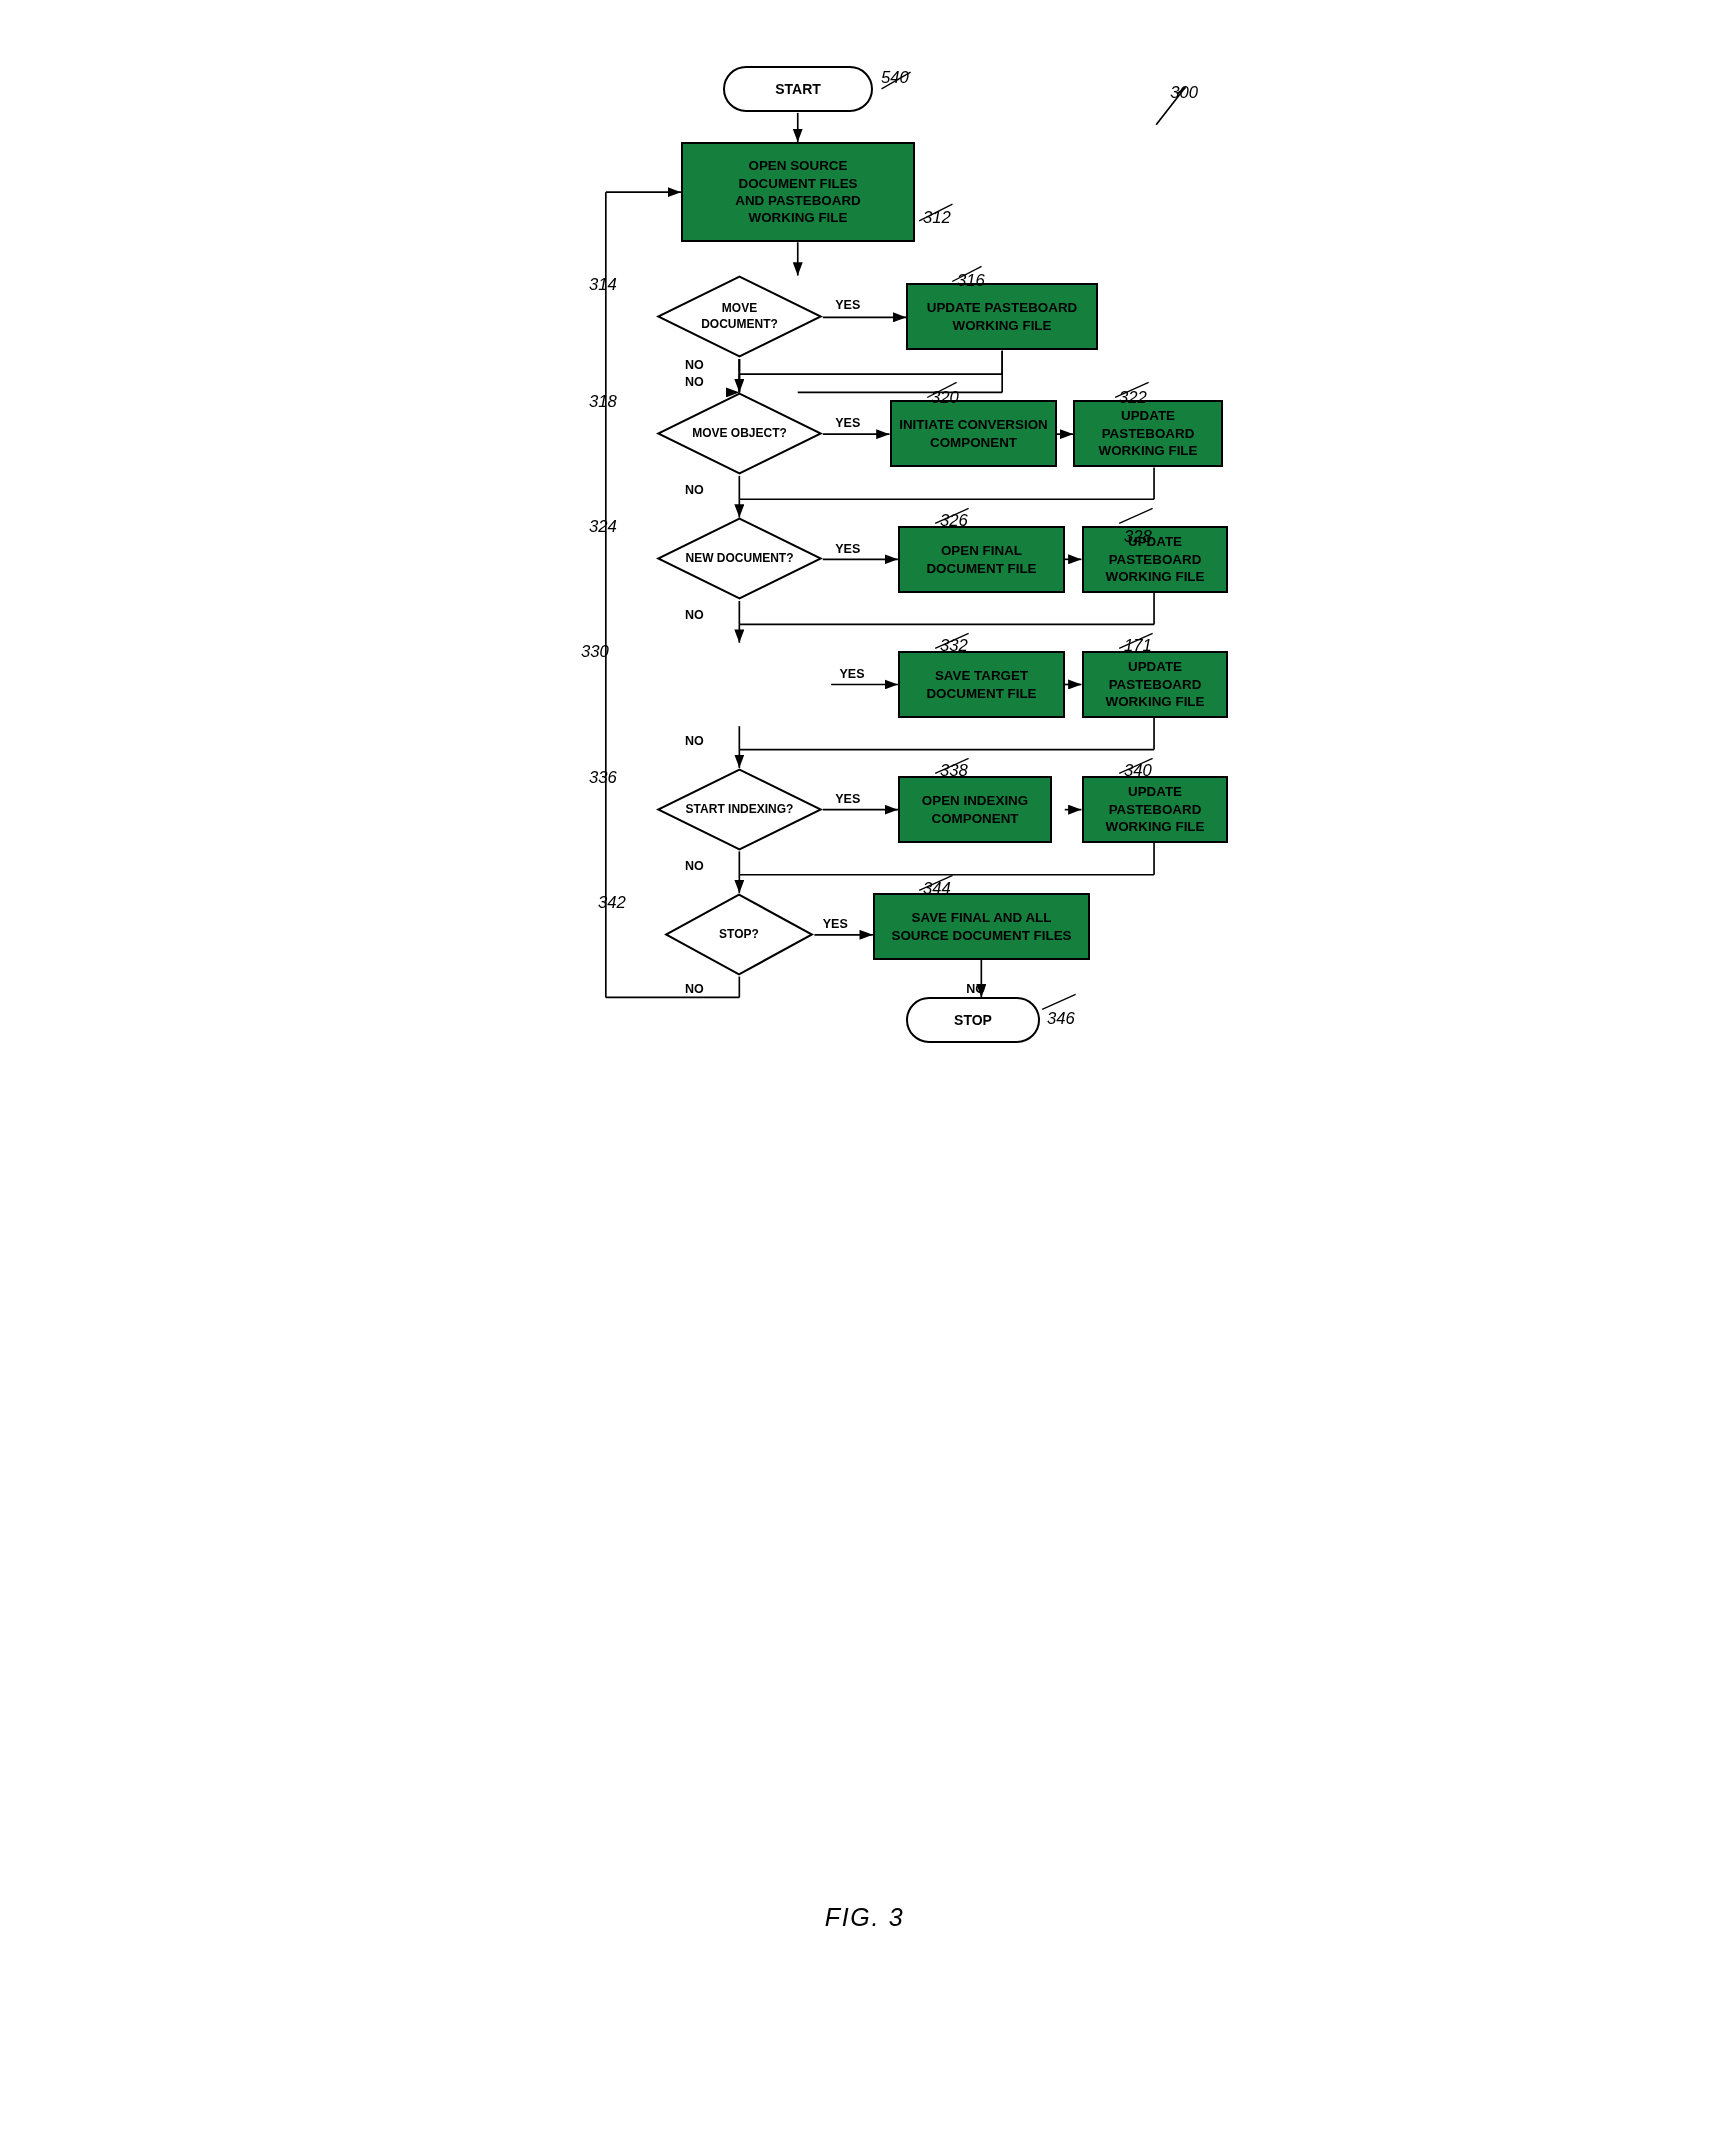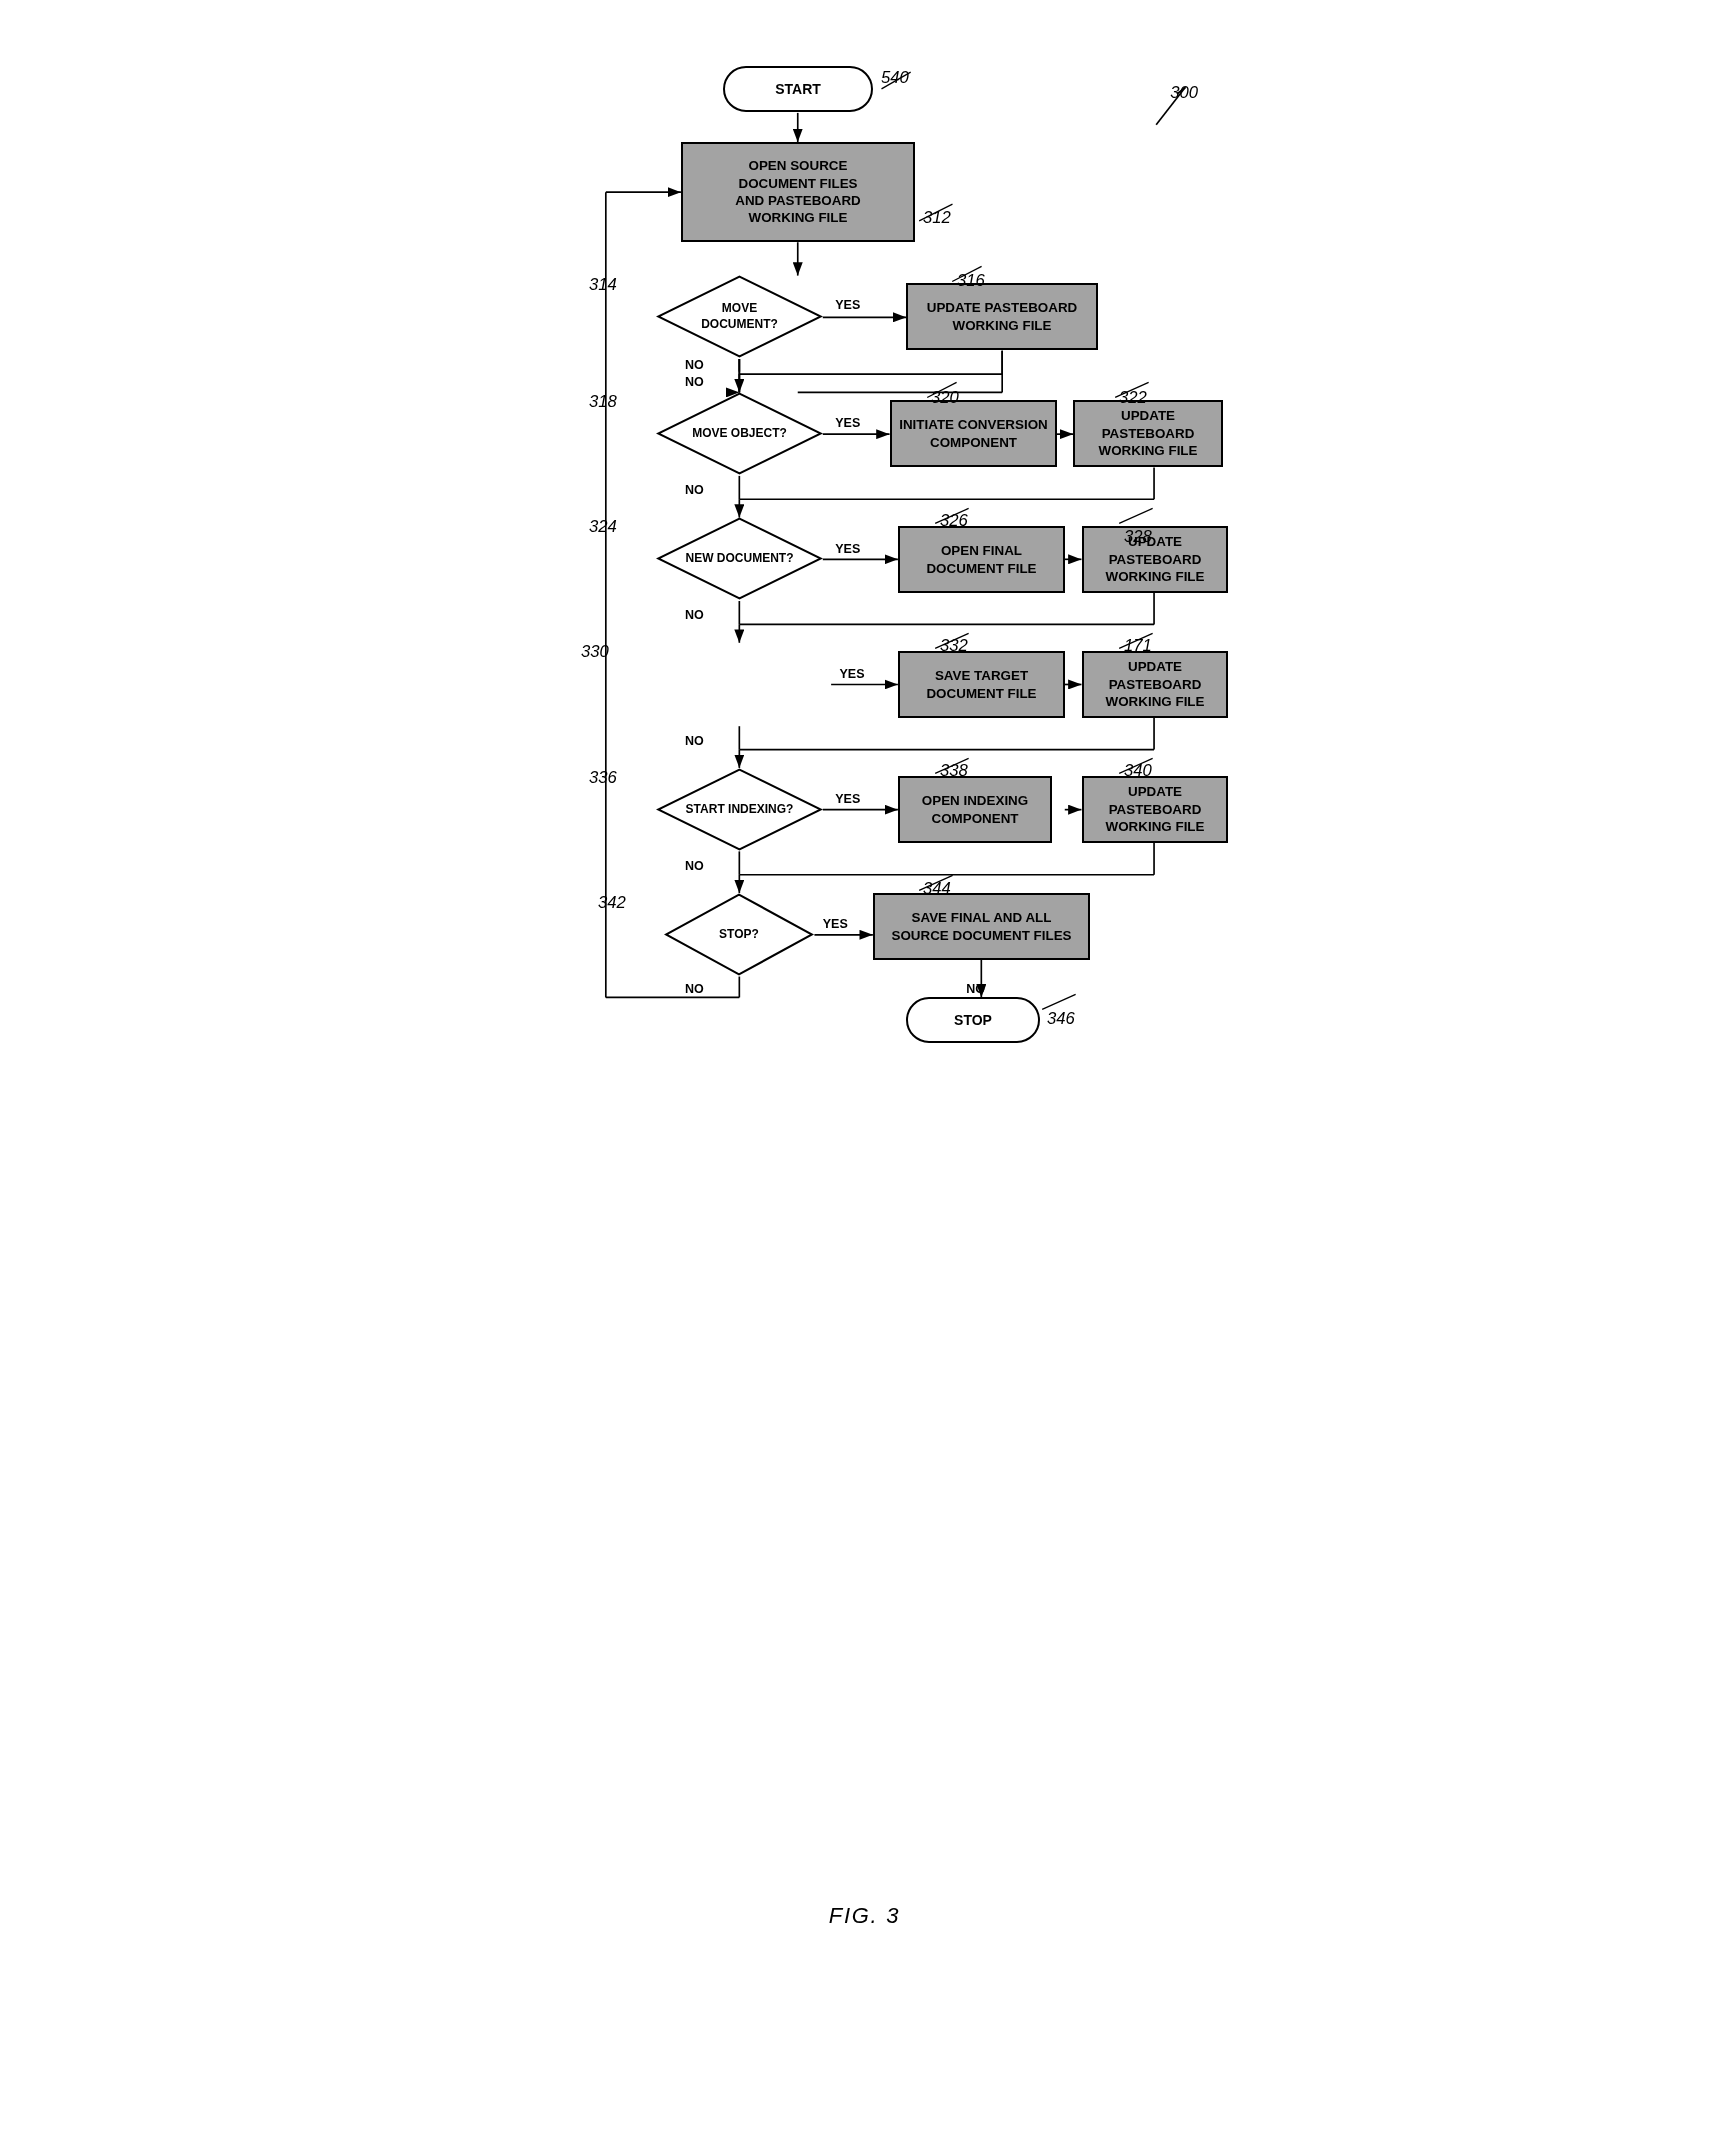--- a/index.html
+++ b/index.html
@@ -15,21 +15,21 @@
 
     .diagram-container {
       position: relative;
       width: 751px;
       min-height: 1837px;
     }
 
     
     .fig-label {
       text-align: center;
-      font-size: 22px;
+      font-size: 25px;
       font-style: italic;
       margin-top: 33px;
       letter-spacing: 1.7px;
     }
 
     
     .ref-label {
       position: absolute;
       font-size: 16.7px;
       font-style: italic;
@@ -56,21 +56,21 @@
     .box-rect {
       position: absolute;
       border: 2.1px solid #000;
       display: flex;
       align-items: center;
       justify-content: center;
       text-align: center;
       font-size: 13.4px;
       font-weight: bold;
       font-family: Arial, sans-serif;
-      background: #a3a3a3;
+      background: #15803d;
       line-height: 1.3;
       padding: 5px;
     }
 
     
     .diamond-container {
       position: absolute;
       display: flex;
       align-items: center;
       justify-content: center;

